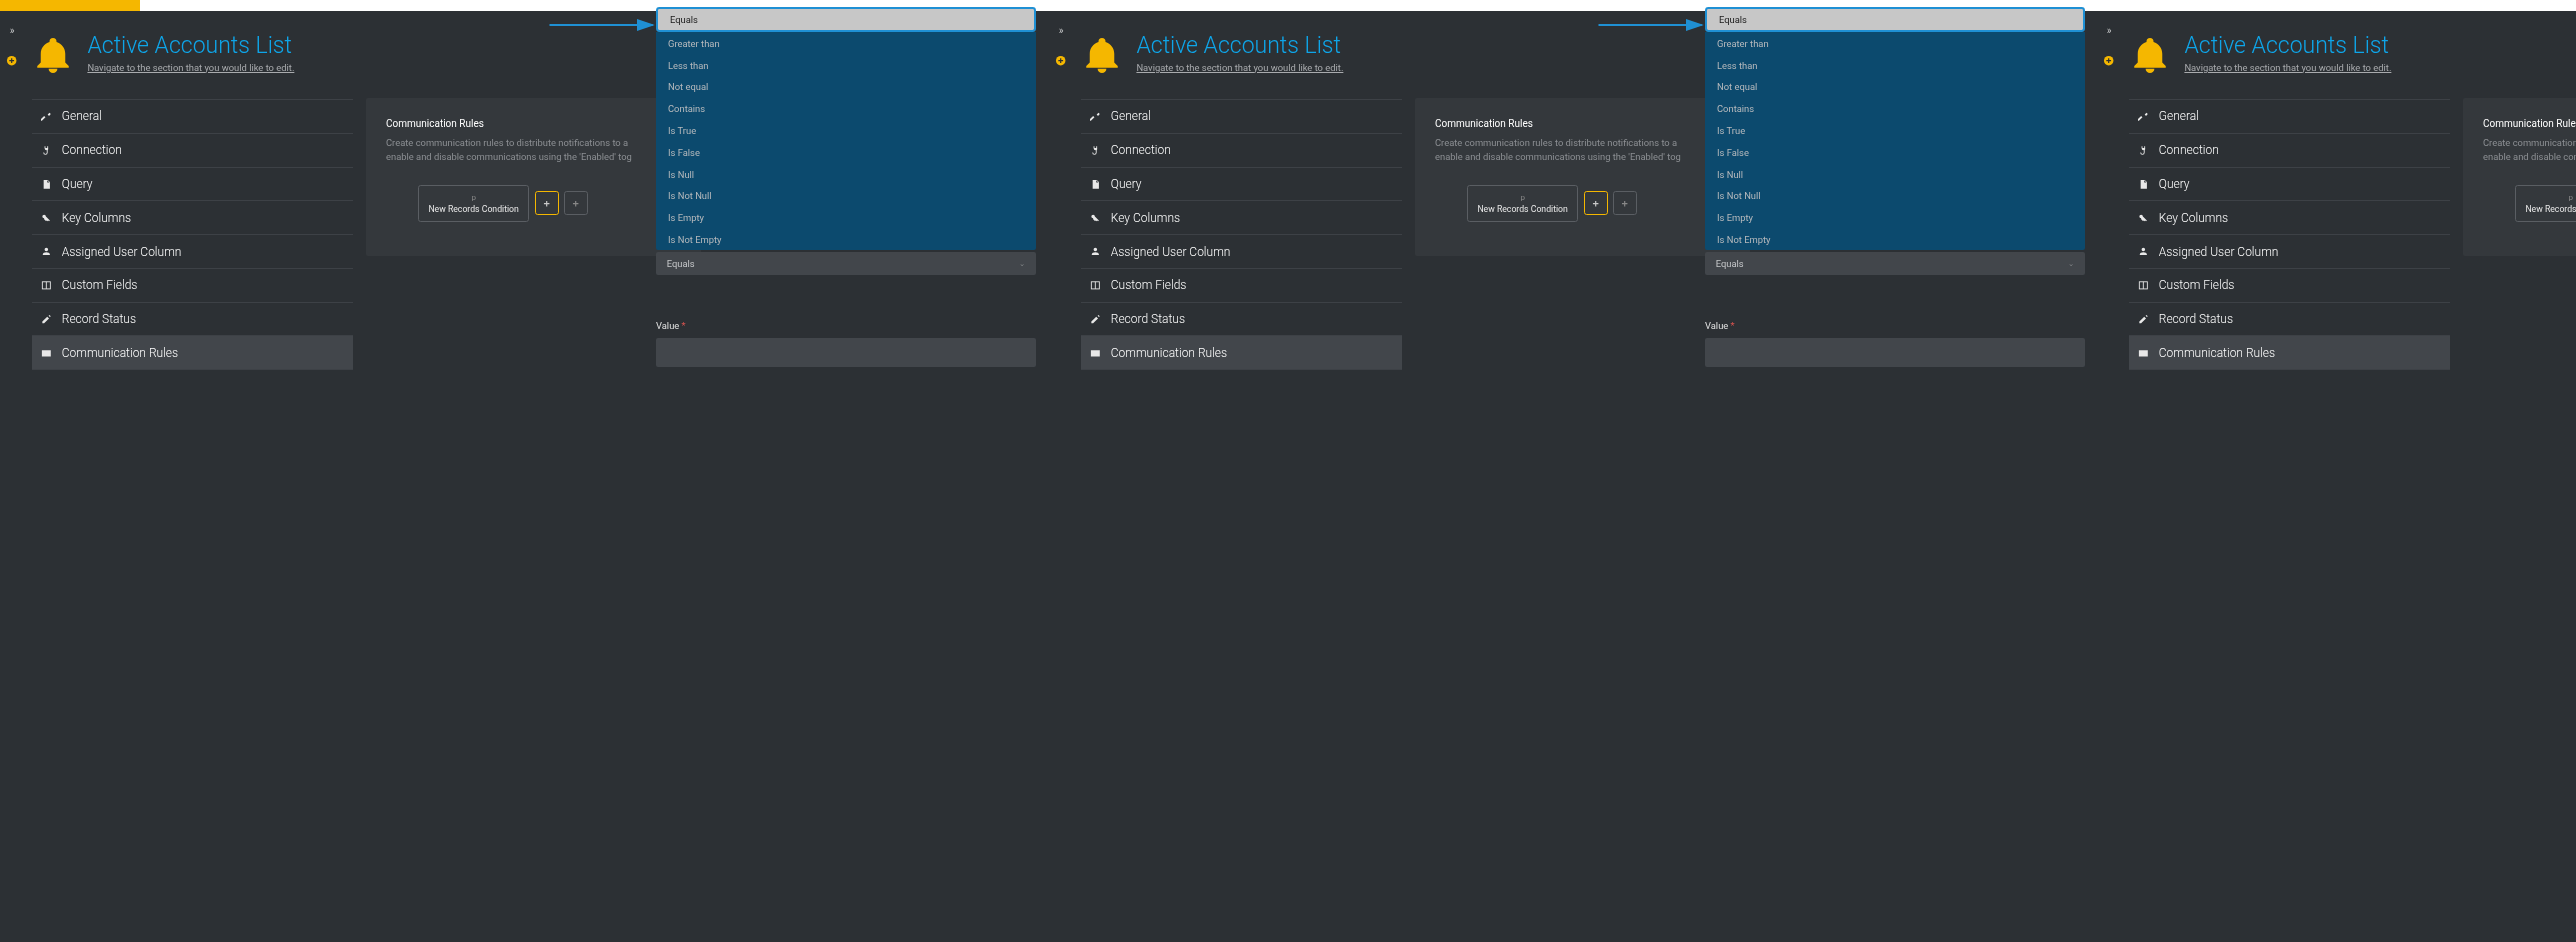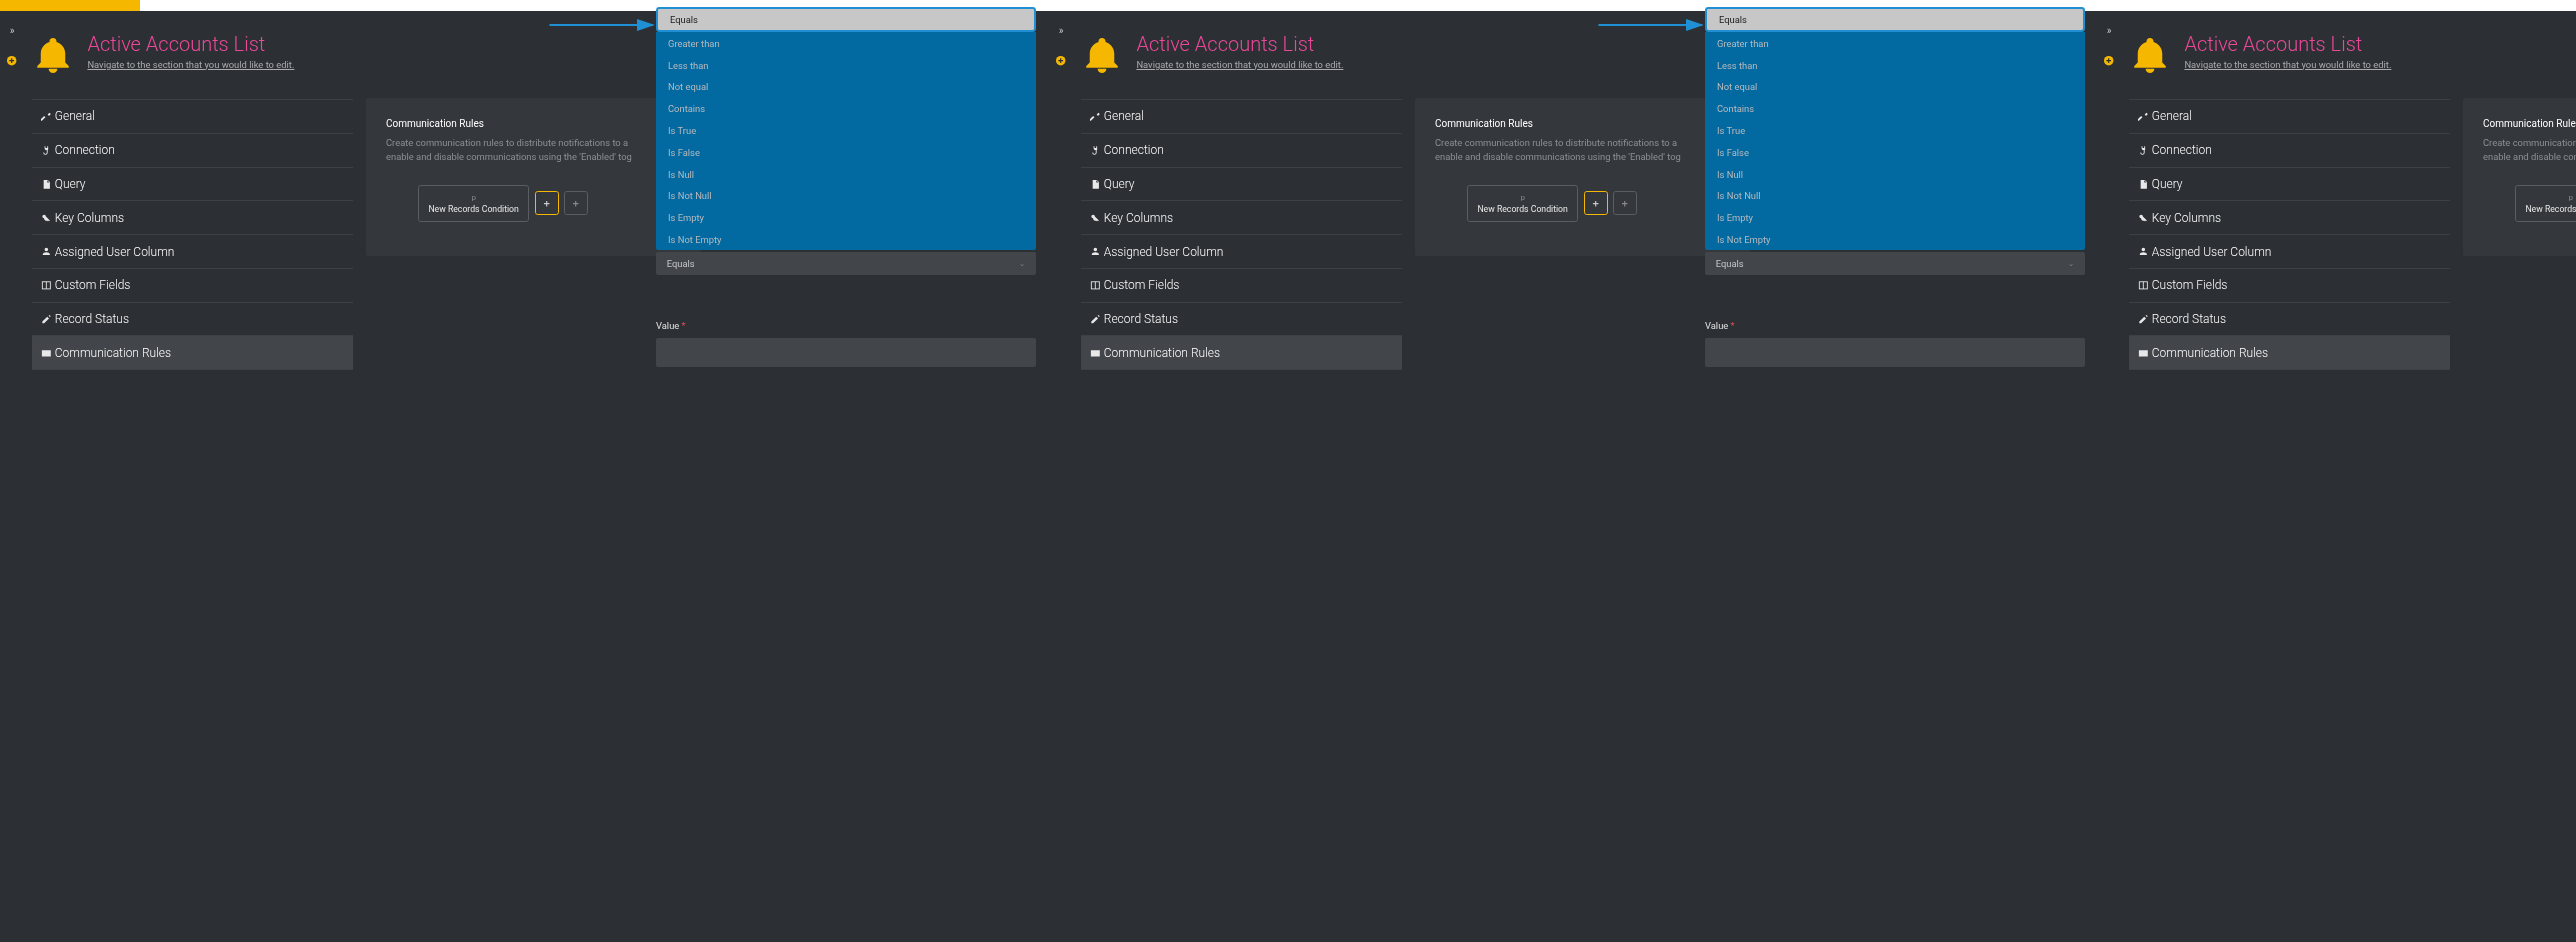--- a/index.html
+++ b/index.html
@@ -54,38 +54,38 @@
     align-items: flex-start;
     gap: 13.4px;
     margin-bottom: 20px;
   }
   .bell-icon {
     color: #f5b700;
     font-size: 47px;
     line-height: 1;
   }
   .header-text h1 {
-    font-size: 20px;
+    font-size: 23px;
     font-weight: 300;
-    color: #ec4899;
+    color: #0ea5e9;
     margin-bottom: 2.7px;
   }
   .header-text p {
     font-size: 9.4px;
     color: #a9abae;
     text-decoration: underline;
   }
   
   .nav {
     width: 321px;
   }
   .nav-item {
     display: flex;
     align-items: center;
-    gap: 0;
+    gap: 7px;
     padding: 9.4px 9.4px;
     border-top: 0.7px solid #3d4146;
     font-size: 12px;
     font-weight: 300;
     color: #fff;
     cursor: pointer;
   }
   .nav-item:last-child { border-bottom: 0.7px solid #3d4146; }
   .nav-item.active {
     background: #42464b;
@@ -169,21 +169,21 @@
   }
   .dropdown-selected {
     background: #c7c7c7;
     color: #1a1a1a;
     border: 2px solid #1f90d4;
     border-radius: 3.4px;
     padding: 5.4px 12px;
     font-size: 9.4px;
   }
   .dropdown-list {
-    background: #0369a1;
+    background: #0c4a6e;
     border-radius: 0 0 2px 2px;
     overflow: hidden;
   }
   .dropdown-option {
     padding: 5.4px 12px;
     font-size: 9.4px;
     color: #b7babd;
     cursor: pointer;
   }
   

